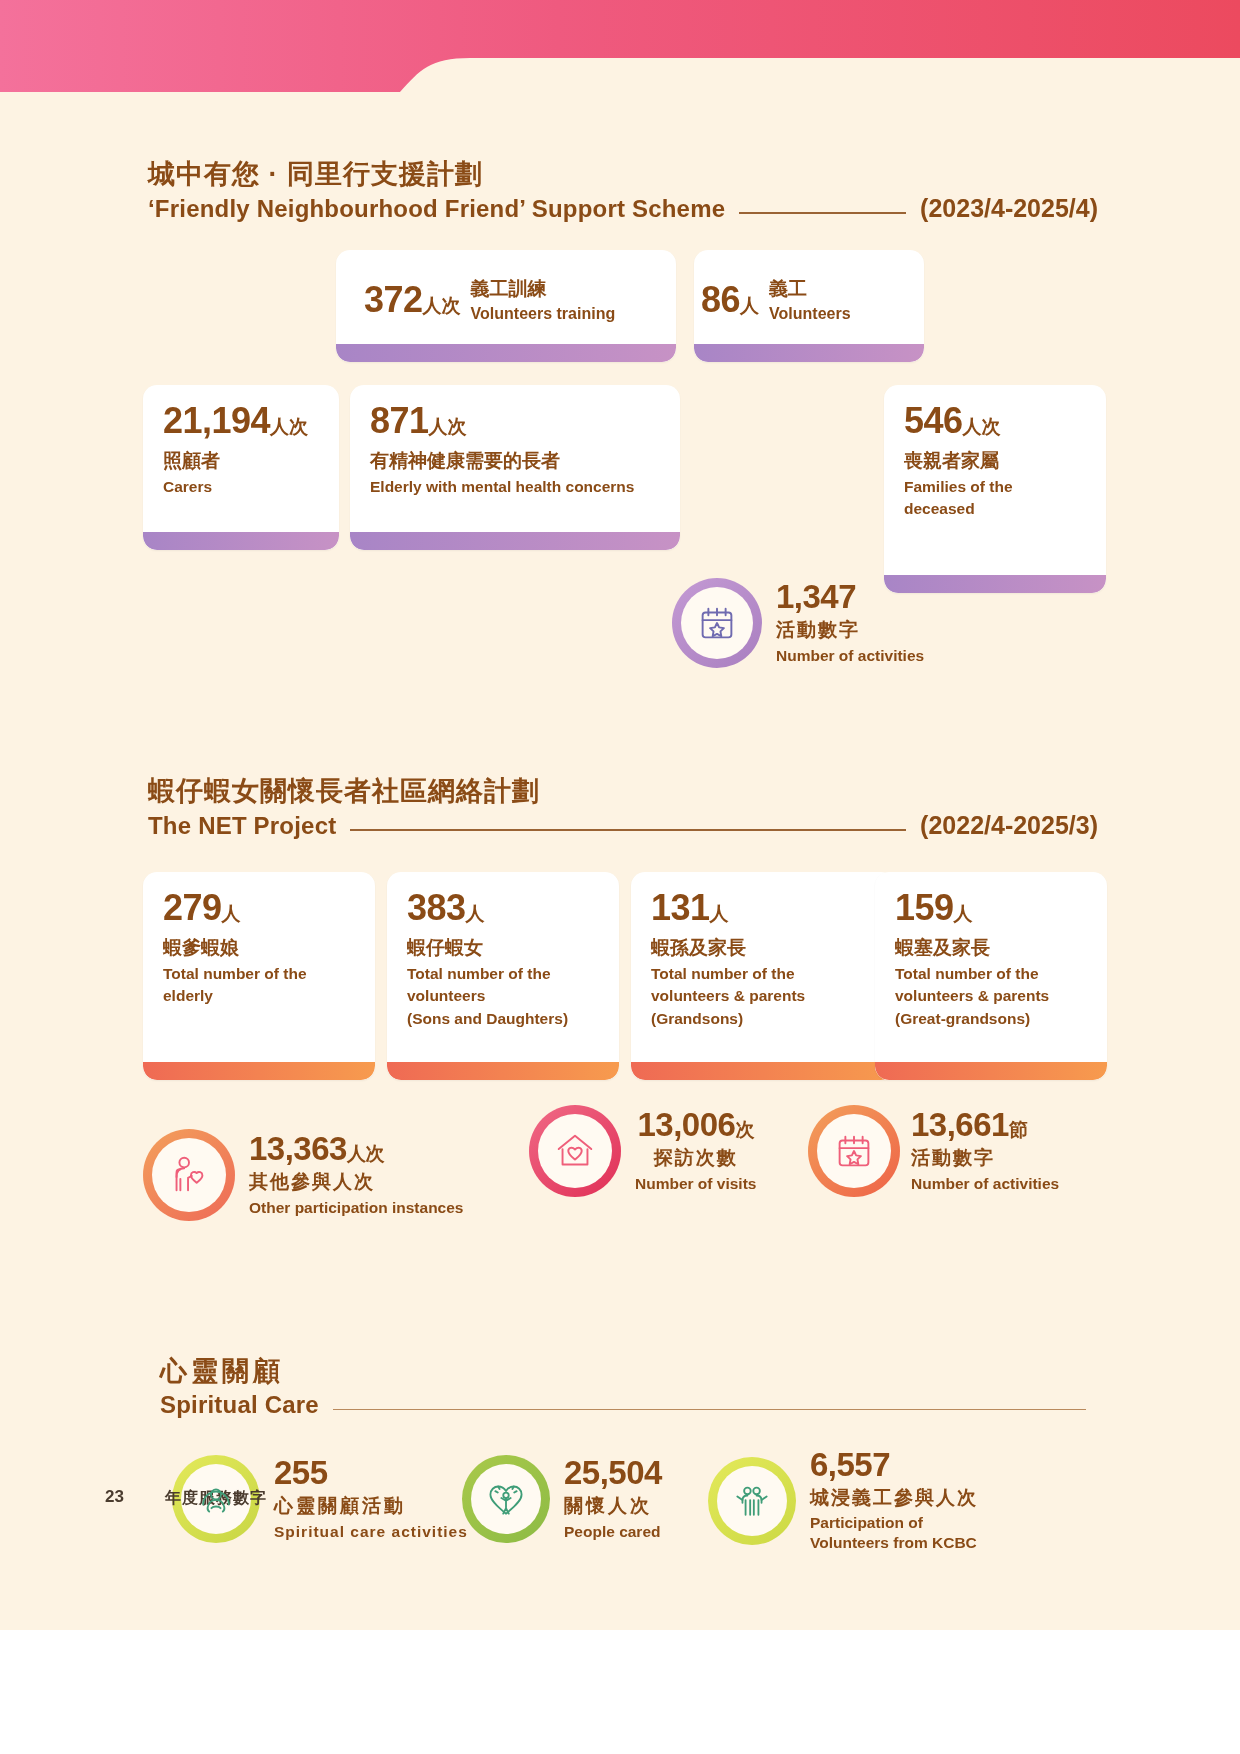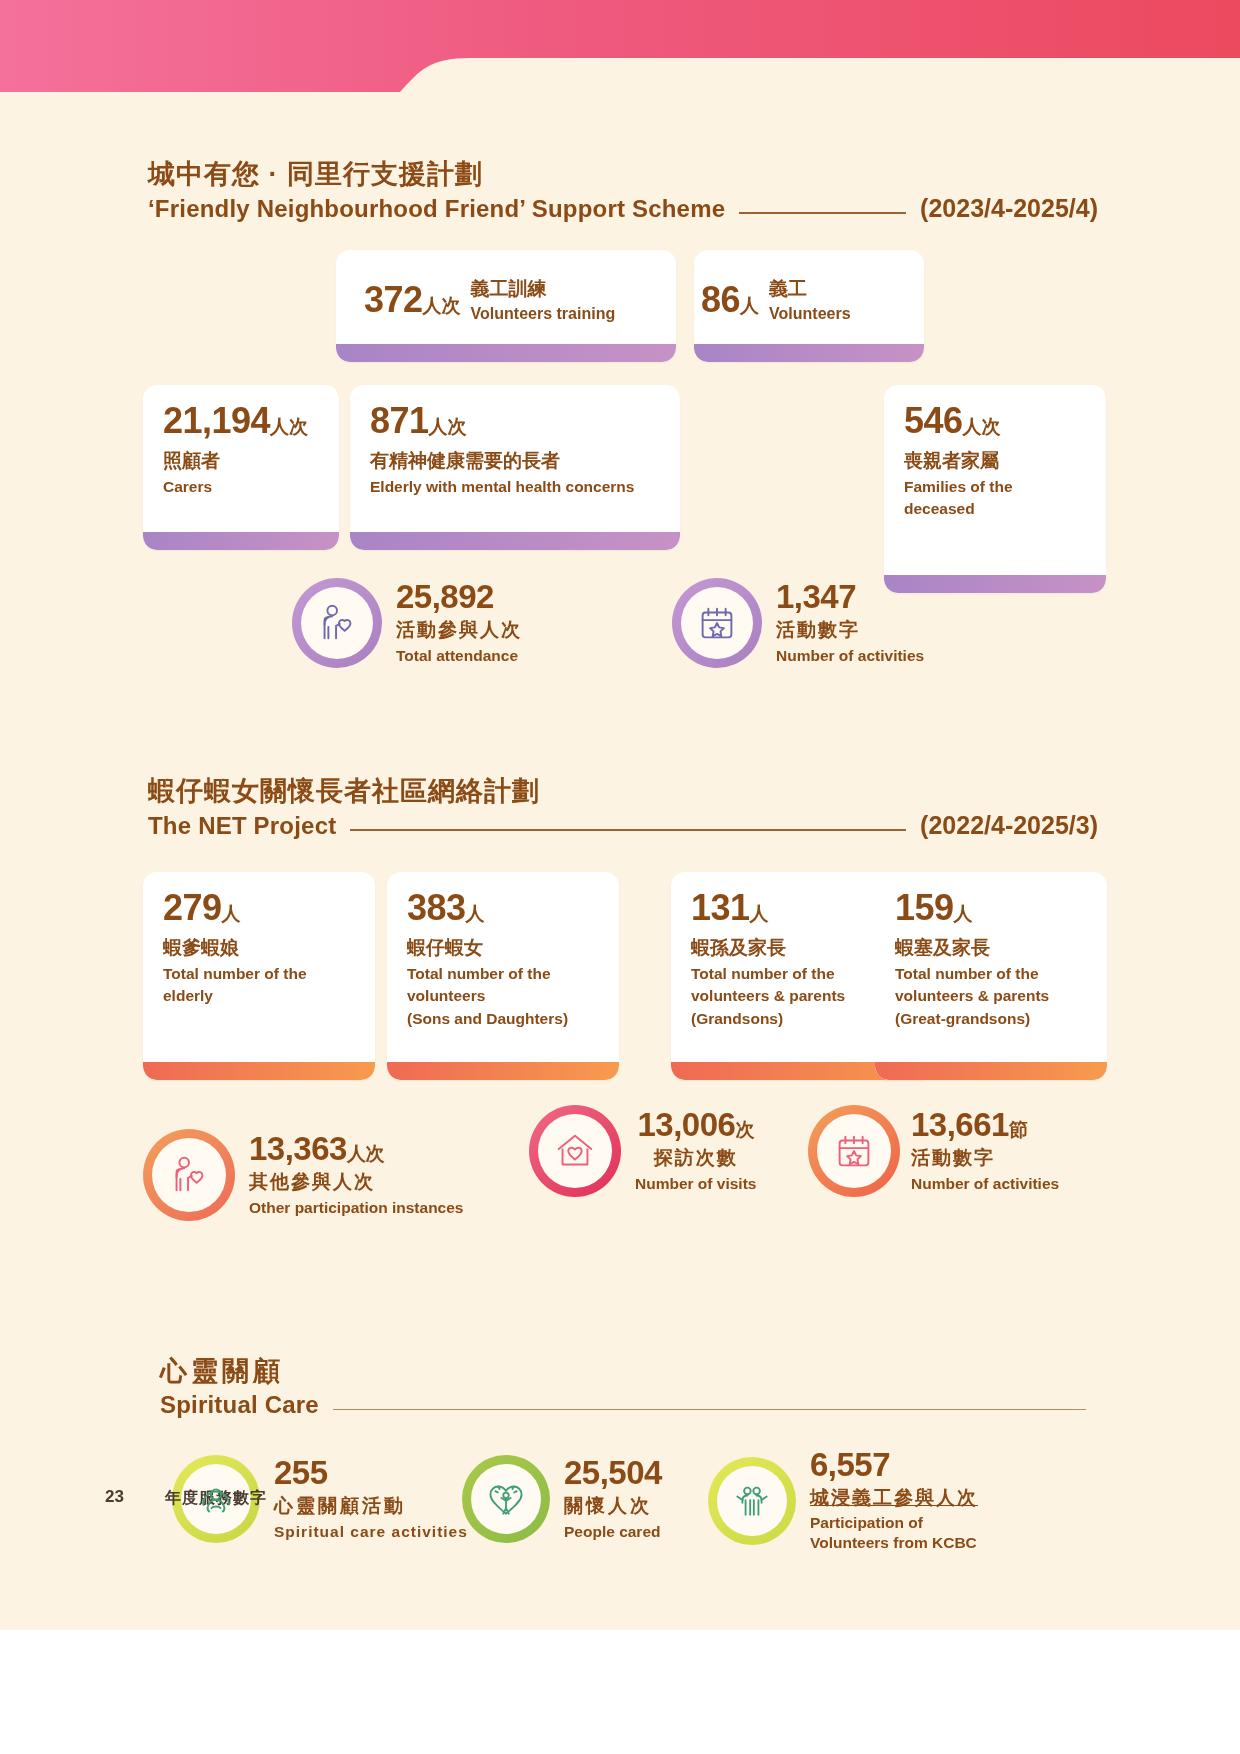--- a/index.html
+++ b/index.html
@@ -167,38 +167,20 @@
       <div class="inner">
         <div style="white-space:nowrap;">
           <span class="num">546</span><span class="unit">人次</span>
         </div>
         <div class="lbl-zh">喪親者家屬</div>
         <div class="lbl-en">Families of the deceased</div>
       </div>
       <div class="card-bar bar-purple"></div>
     </div>
 
-    <div class="iconstat" style="left:292px;top:578px;">
-      <div class="circ" style="width:90px;height:90px;">
-        <div class="ring" style="background:linear-gradient(140deg,#c49ad4,#a97fc0);"></div>
-        <div class="hole"></div>
-        <svg width="46" height="46" viewBox="0 0 48 48" fill="none" stroke="#6f6ab0" stroke-width="2" stroke-linecap="round" stroke-linejoin="round">
-          <circle cx="19" cy="11" r="5"></circle>
-          <path d="M19 17 C13 17 11 21 11 26 L11 40 M15 28 L15 40 M23 28 L23 40"></path>
-          <path d="M11 26 L11 21 C11 19 13 18 15 18"></path>
-          <path d="M32 22 c2.2-2.4 6-0.8 6 2.4 0 3-4 6-6 7.6 -2-1.6-6-4.6-6-7.6 0-3.2 3.8-4.8 6-2.4z"></path>
-          <path d="M23 27 L27 25"></path>
-        </svg>
-      </div>
-      <div class="istxt">
-        <div class="n"><span>25,892</span><span class="u"></span></div>
-        <div class="zh">活動參與人次</div>
-        <div class="en">Total attendance</div>
-      </div>
-    </div>
 
     <div class="iconstat" style="left:672px;top:578px;">
       <div class="circ" style="width:90px;height:90px;">
         <div class="ring" style="background:linear-gradient(140deg,#c49ad4,#a97fc0);"></div>
         <div class="hole"></div>
         <svg width="46" height="46" viewBox="0 0 48 48" fill="none" stroke="#6f6ab0" stroke-width="2" stroke-linecap="round" stroke-linejoin="round">
           <rect x="9" y="13" width="30" height="26" rx="3"></rect>
           <path d="M9 21 H39"></path>
           <path d="M15 9 v7 M24 9 v7 M33 9 v7"></path>
           <path d="M24 24 l2.2 4.6 5 .7 -3.6 3.5 .9 5 -4.5-2.4 -4.5 2.4 .9-5 -3.6-3.5 5-.7z"></path>
@@ -238,21 +220,21 @@
           <span class="num">383</span><span class="unit">人</span>
         </div>
         <div class="lbl-zh">蝦仔蝦女</div>
         <div class="lbl-en" style="white-space:pre-line;">Total number of the
 volunteers
 (Sons and Daughters)</div>
       </div>
       <div class="card-bar bar-orange"></div>
     </div>
 
-    <div class="card" style="left:631px;top:872px;width:264px;height:208px;margin-left:40px;">
+    <div class="card" style="left:631px;top:872px;width:264px;height:208px;">
       <div class="inner">
         <div style="white-space:nowrap;">
           <span class="num">131</span><span class="unit">人</span>
         </div>
         <div class="lbl-zh">蝦孫及家長</div>
         <div class="lbl-en" style="white-space:pre-line;">Total number of the
 volunteers  &amp;  parents
 (Grandsons)</div>
       </div>
       <div class="card-bar bar-orange"></div>
@@ -378,21 +360,21 @@
         <svg width="44" height="44" viewBox="0 0 48 48" fill="none" stroke="#3f9d78" stroke-width="2" stroke-linecap="round" stroke-linejoin="round">
           <circle cx="19" cy="13" r="3.6"></circle>
           <circle cx="29" cy="13" r="3.6"></circle>
           <path d="M19 18 c-3.4 0-5.4 2.2-5.4 5.4 V26 M29 18 c3.4 0 5.4 2.2 5.4 5.4 V26"></path>
           <path d="M13.6 23 L8 19 M34.4 23 L40 19"></path>
           <path d="M17 23 v16 M22 23 v16 M26 23 v16 M31 23 v16"></path>
         </svg>
       </div>
       <div class="istxt">
         <div class="n"><span>6,557</span><span class="u"></span></div>
-        <div class="zh" style="letter-spacing:2px;text-decoration:underline;">城浸義工參與人次</div>
+        <div class="zh" style="letter-spacing:2px;">城浸義工參與人次</div>
         <div class="en" style="white-space:pre-line;">Participation of
 Volunteers from KCBC</div>
       </div>
     </div>
 
   </div>
 
   <div class="footer"></div>
   <div class="pgnum">23</div>
   <div class="ftxt">年度服務數字</div>

